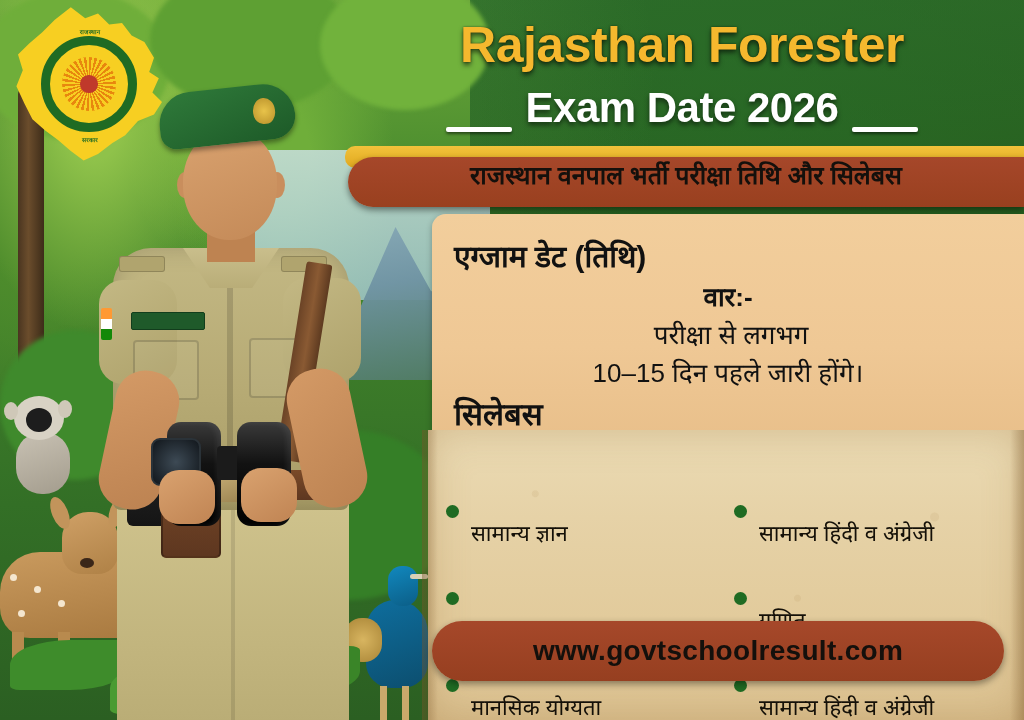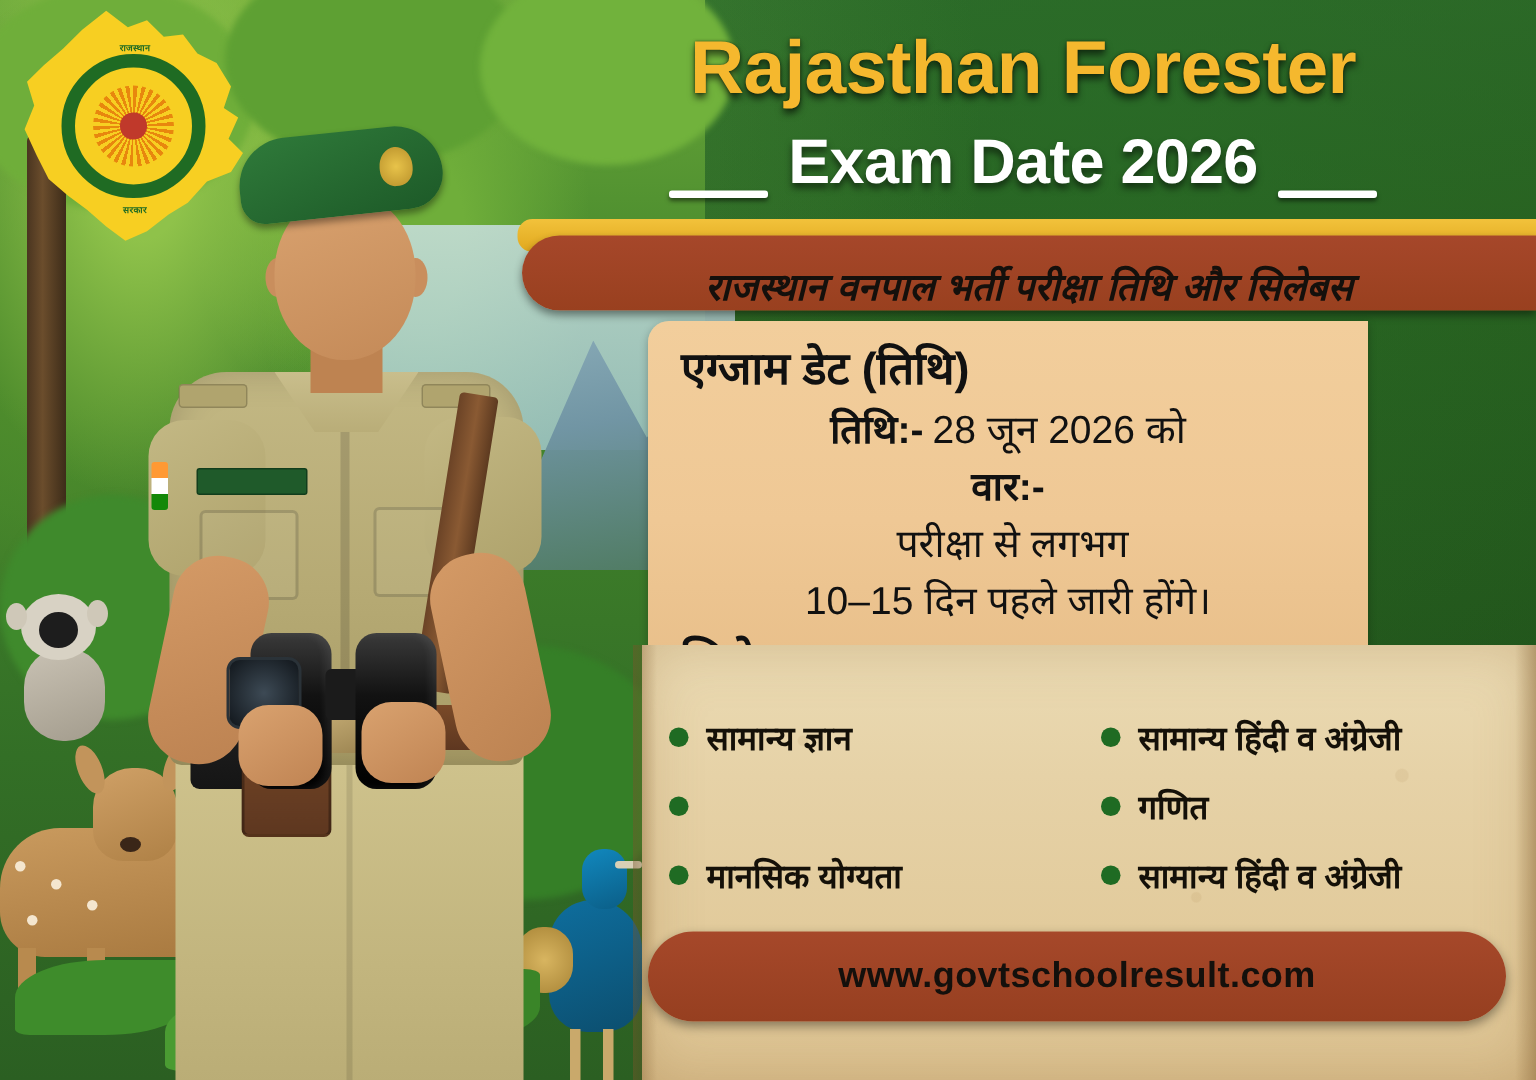--- a/index.html
+++ b/index.html
@@ -94,36 +94,35 @@
   #gold-band{
     position:absolute;left:345px;top:146px;width:679px;height:22px;
     background:linear-gradient(180deg,#F2C23B,#E0A81E);
     border-radius:10px 0 0 10px;
   }
   
   #hindi-banner{
     position:absolute;left:348px;top:157px;width:676px;height:50px;
     background:linear-gradient(180deg,#A6472A,#99401f);
     border-radius:26px 0 0 26px;
-    display:flex;align-items:flex-end;justify-content:center;
+    display:flex;align-items:flex-start;justify-content:center;
     box-shadow:0 3px 6px rgba(0,0,0,.45);
-    font-style:italic;
   }
   #hindi-banner span{
     color:#14100c;font-size:25px;font-weight:bold;
     font-family:"Liberation Sans","DejaVu Sans",sans-serif;
     white-space:nowrap;
   }
   
   #info-card{
-    position:absolute;left:432px;top:214px;width:480px;height:222px;
+    position:absolute;left:432px;top:214px;width:592px;height:222px;
     background:linear-gradient(180deg,#F2CE9C 0%,#EFC895 60%,#E9C08B 100%);
     border-radius:14px 0 0 0;
     box-shadow:0 2px 6px rgba(0,0,0,.28);
-    padding:6px 0 0 0;box-sizing:border-box;
+    padding:17px 0 0 0;box-sizing:border-box;
   }
   .exam-head{
     margin:4px 0 2px 22px;font-size:30px;font-weight:bold;color:#111;
     font-family:"Liberation Sans","DejaVu Sans",sans-serif;
   }
   .row{
     display:flex;align-items:baseline;justify-content:center;
     font-size:26px;color:#111;margin-top:2px;
     font-family:"Liberation Sans","DejaVu Sans",sans-serif;
   }
@@ -157,32 +156,32 @@
   }
   #syllabus-list{
     position:absolute;left:18px;top:46px;width:566px;
     display:grid;grid-template-columns:1fr 1fr;column-gap:10px;row-gap:16px;
   }
   .sy-item{display:flex;align-items:center;gap:12px;}
   .sy-item .dot{
     width:13px;height:13px;border-radius:50%;background:#1f6b23;flex:0 0 13px;
   }
   .sy-item .txt{
-    font-size:22px;font-weight:bold;color:#141008;
-    font-family:"Liberation Sans","DejaVu Sans",sans-serif;white-space:nowrap;
+    font-size:22px;font-weight:normal;color:#141008;
+    font-family:"Liberation Sans","DejaVu Sans",sans-serif;white-space:nowrap;margin-top:41px;
   }
   
   #url-pill{
     position:absolute;left:432px;top:621px;width:572px;height:60px;
     background:linear-gradient(180deg,#A6482A,#963f20);
     border-radius:30px;display:flex;align-items:center;justify-content:center;
     box-shadow:0 3px 7px rgba(0,0,0,.40);
   }
   #url-pill span{
-    color:#14100c;font-size:24px;font-weight:bold;letter-spacing:.3px;
+    color:#14100c;font-size:28px;font-weight:bold;letter-spacing:.3px;
     font-family:"Liberation Sans","DejaVu Sans",sans-serif;
   }
   
   #officer{position:absolute;left:55px;top:70px;width:330px;height:650px;}
   .beret{
     position:absolute;left:104px;top:18px;width:136px;height:56px;
     background:linear-gradient(160deg,#2f7a3a,#1d5a28);
     border-radius:60px 60px 44px 30px;transform:rotate(-6deg);
     box-shadow:0 3px 5px rgba(0,0,0,.4);
   }
@@ -367,24 +366,20 @@
 
   <div id="gold-band"></div>
 
   <div id="hindi-banner">
     <span>राजस्थान वनपाल भर्ती परीक्षा तिथि और सिलेबस</span>
   </div>
 
   <div id="info-card">
     <div class="exam-head">एग्जाम डेट (तिथि)</div>
 
-    <div class="row date">
-      <span class="lbl">तिथि:-</span>
-      <span class="val">28 जून 2026 को</span>
-    </div>
 
     <div class="row day">
       <span class="lbl">वार:-</span>
     </div>
 
     <div class="row admit">
       <span class="val">परीक्षा से लगभग</span>
     </div>
 
     <div class="row admit2">

